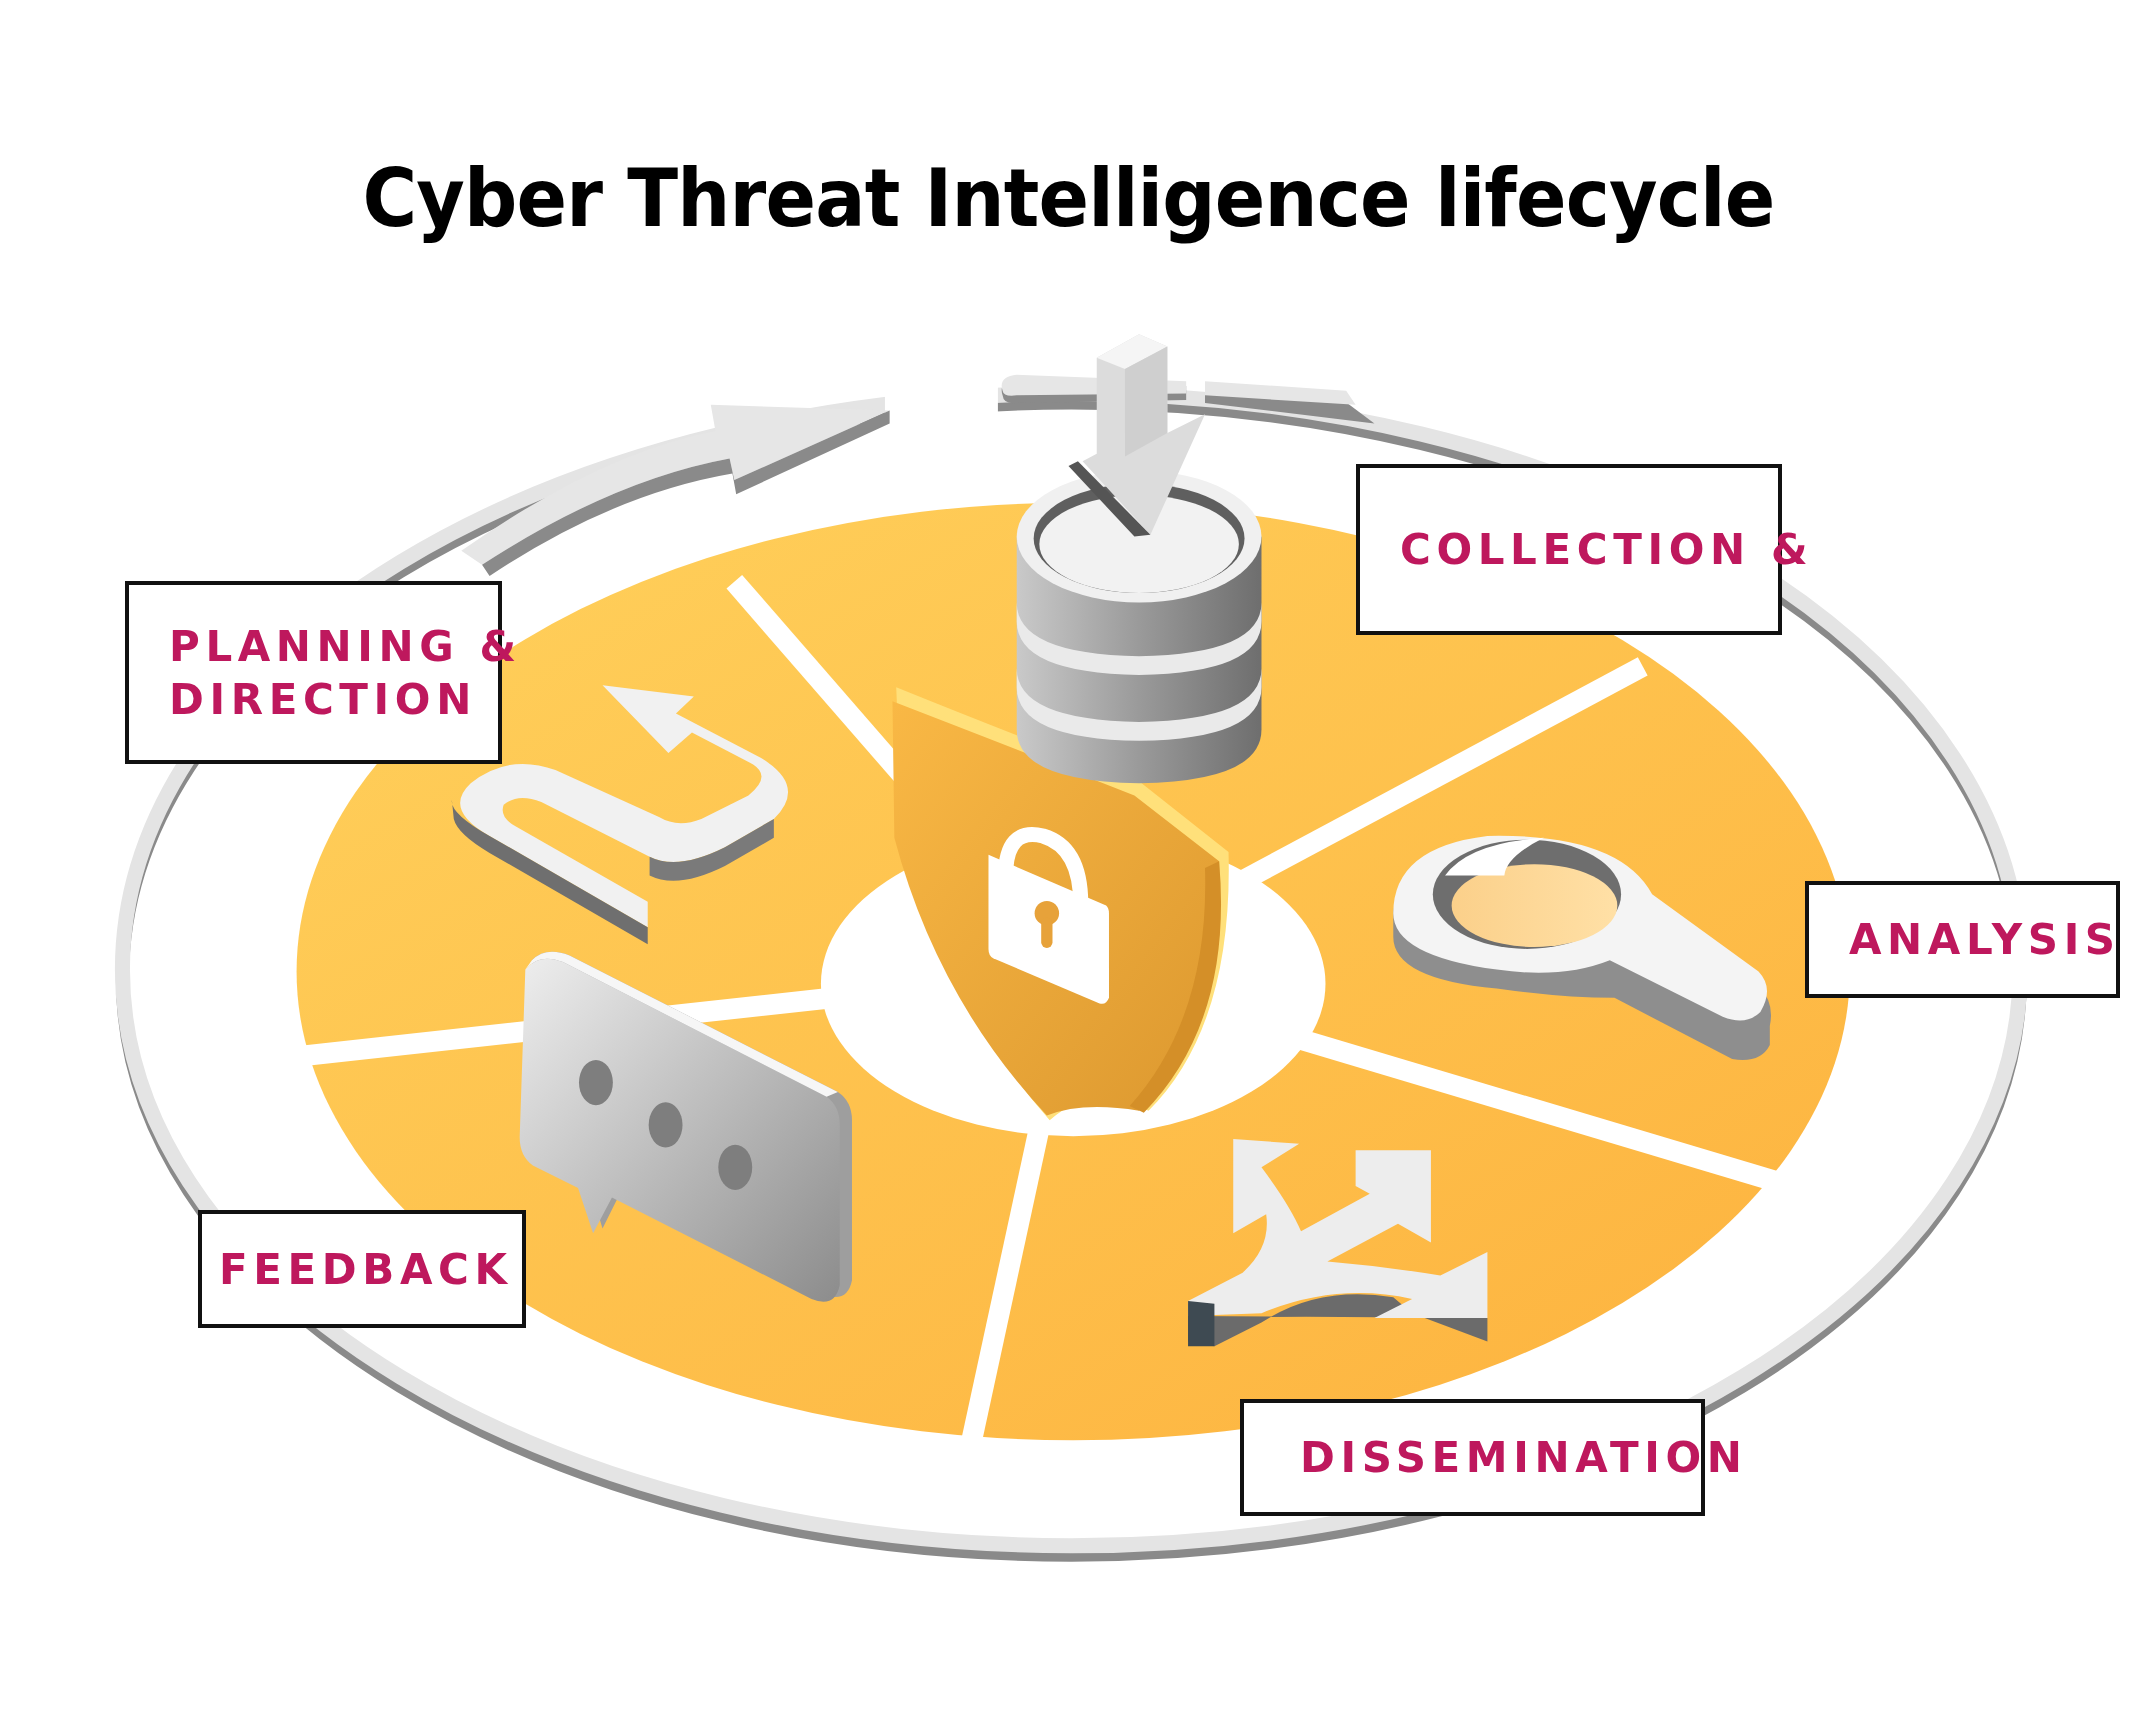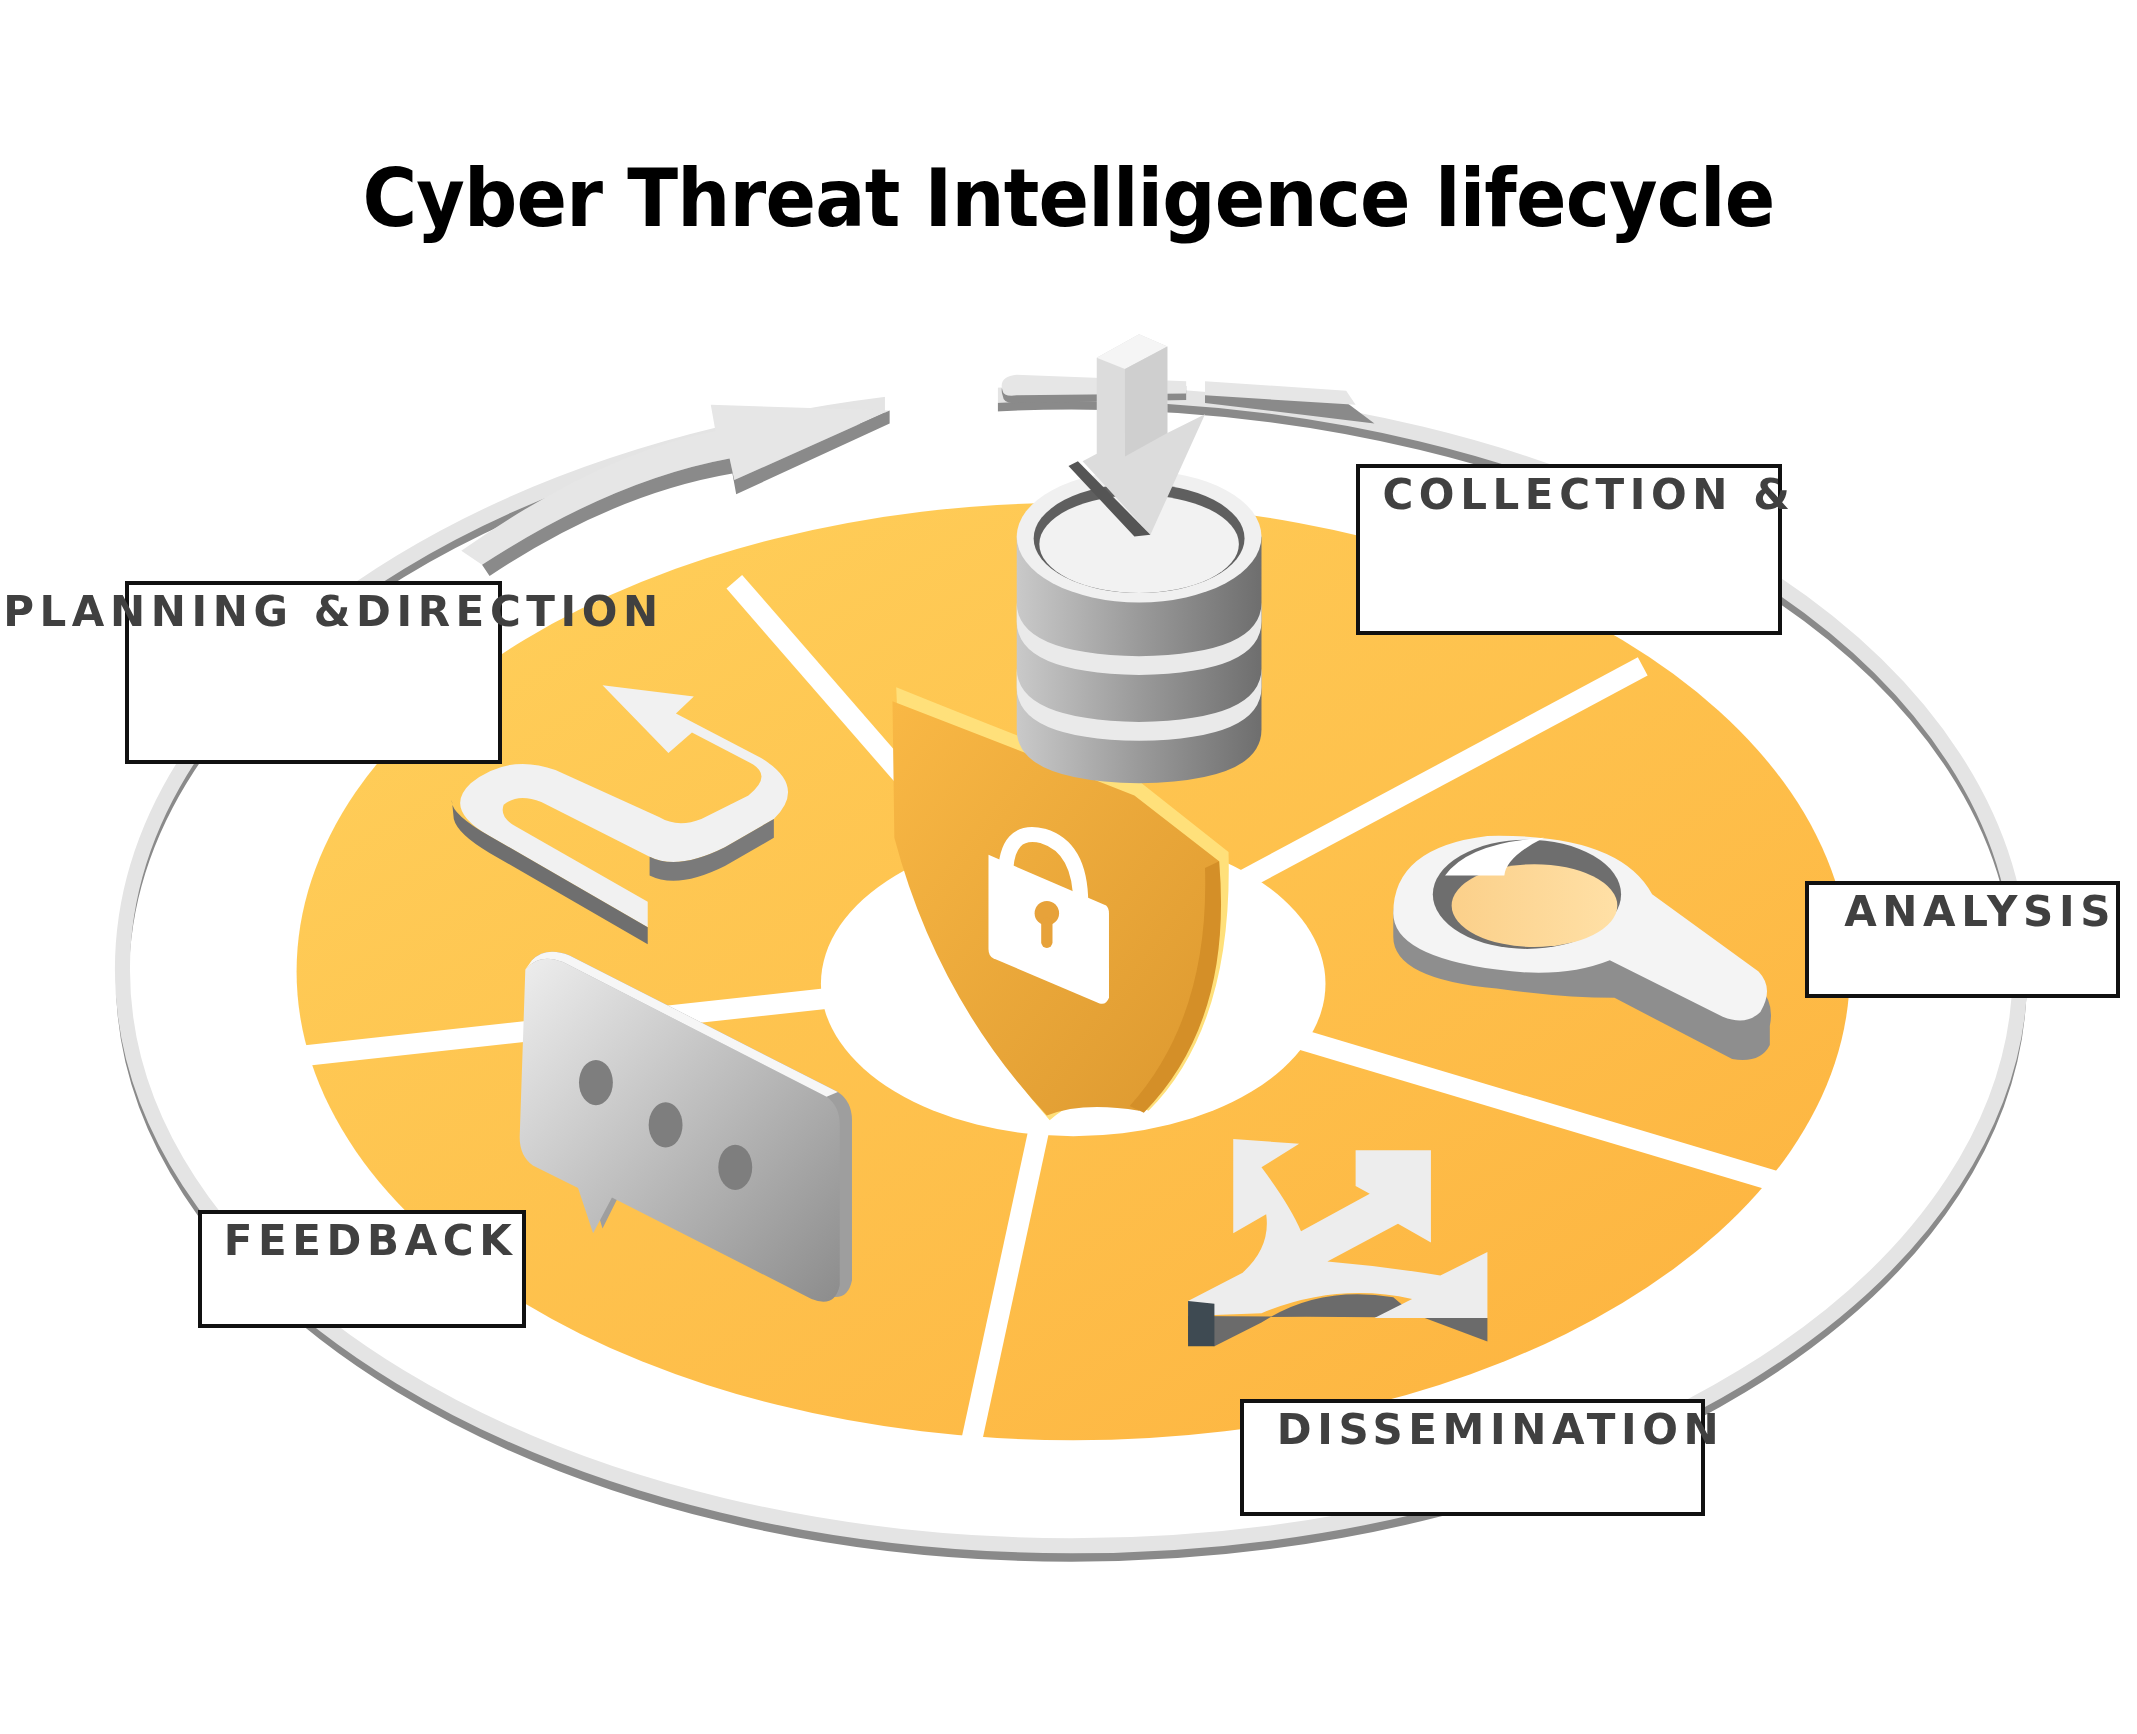--- a/index.html
+++ b/index.html
@@ -5,23 +5,23 @@
   html, body { margin: 0; padding: 0; background: #ffffff; }
   body { width: 2137px; height: 1734px; position: relative; overflow: hidden; font-family: "DejaVu Sans", "Liberation Sans", sans-serif; }
   .title {
     position: absolute; left: 0; top: 151px; width: 2137px; text-align: center;
     font-family: "DejaVu Sans", sans-serif; font-weight: bold; font-size: 81px;
     color: #000; letter-spacing: -0.9px; transform: scaleX(0.92);
   }
   .diagram { position: absolute; left: 0; top: 0; width: 2137px; height: 1734px; }
   .label-box {
     position: absolute; background: #ffffff; border: 4.7px solid #111111;
-    box-sizing: border-box; display: flex; justify-content: center;
+    box-sizing: border-box; display: flex; flex-direction: column; justify-content: center;
     font-family: "DejaVu Sans", sans-serif; font-weight: bold; font-size: 42px;
-    letter-spacing: 5.6px; color: #404040; line-height: 53px;
+    letter-spacing: 5.6px; color: #be185d; line-height: 53px;
   }
   .label-box span { display: block; white-space: nowrap; }
 </style>
 </head>
 <body>
 
 <div class="title">Cyber Threat Intelligence lifecycle</div>
 
 <svg class="diagram" viewBox="0 0 2270 1842" xmlns="http://www.w3.org/2000/svg">
   <defs>
@@ -144,21 +144,21 @@
 
 <div class="label-box" style="left:125px; top:533px; width:377px; height:183px; padding-left:40px;margin-top:48px;">
   <span>PLANNING &amp;</span>
   <span>DIRECTION</span>
 </div>
 
 <div class="label-box" style="left:1356px; top:464px; width:426px; height:171px; padding-left:40px;">
   <span>COLLECTION &amp;</span>
 </div>
 
-<div class="label-box" style="left:1805px; top:881px; width:315px; height:117px; padding-left:40px;justify-content:flex-end;">
+<div class="label-box" style="left:1805px; top:881px; width:315px; height:117px; padding-left:40px;">
   <span>ANALYSIS</span>
 </div>
 
 <div class="label-box" style="left:198px; top:1210px; width:328px; height:118px; padding-left:17px;">
   <span>FEEDBACK</span>
 </div>
 
 <div class="label-box" style="left:1240px; top:1367px; width:465px; height:117px; padding-left:56px;margin-top:32px;">
   <span>DISSEMINATION</span>
 </div>

